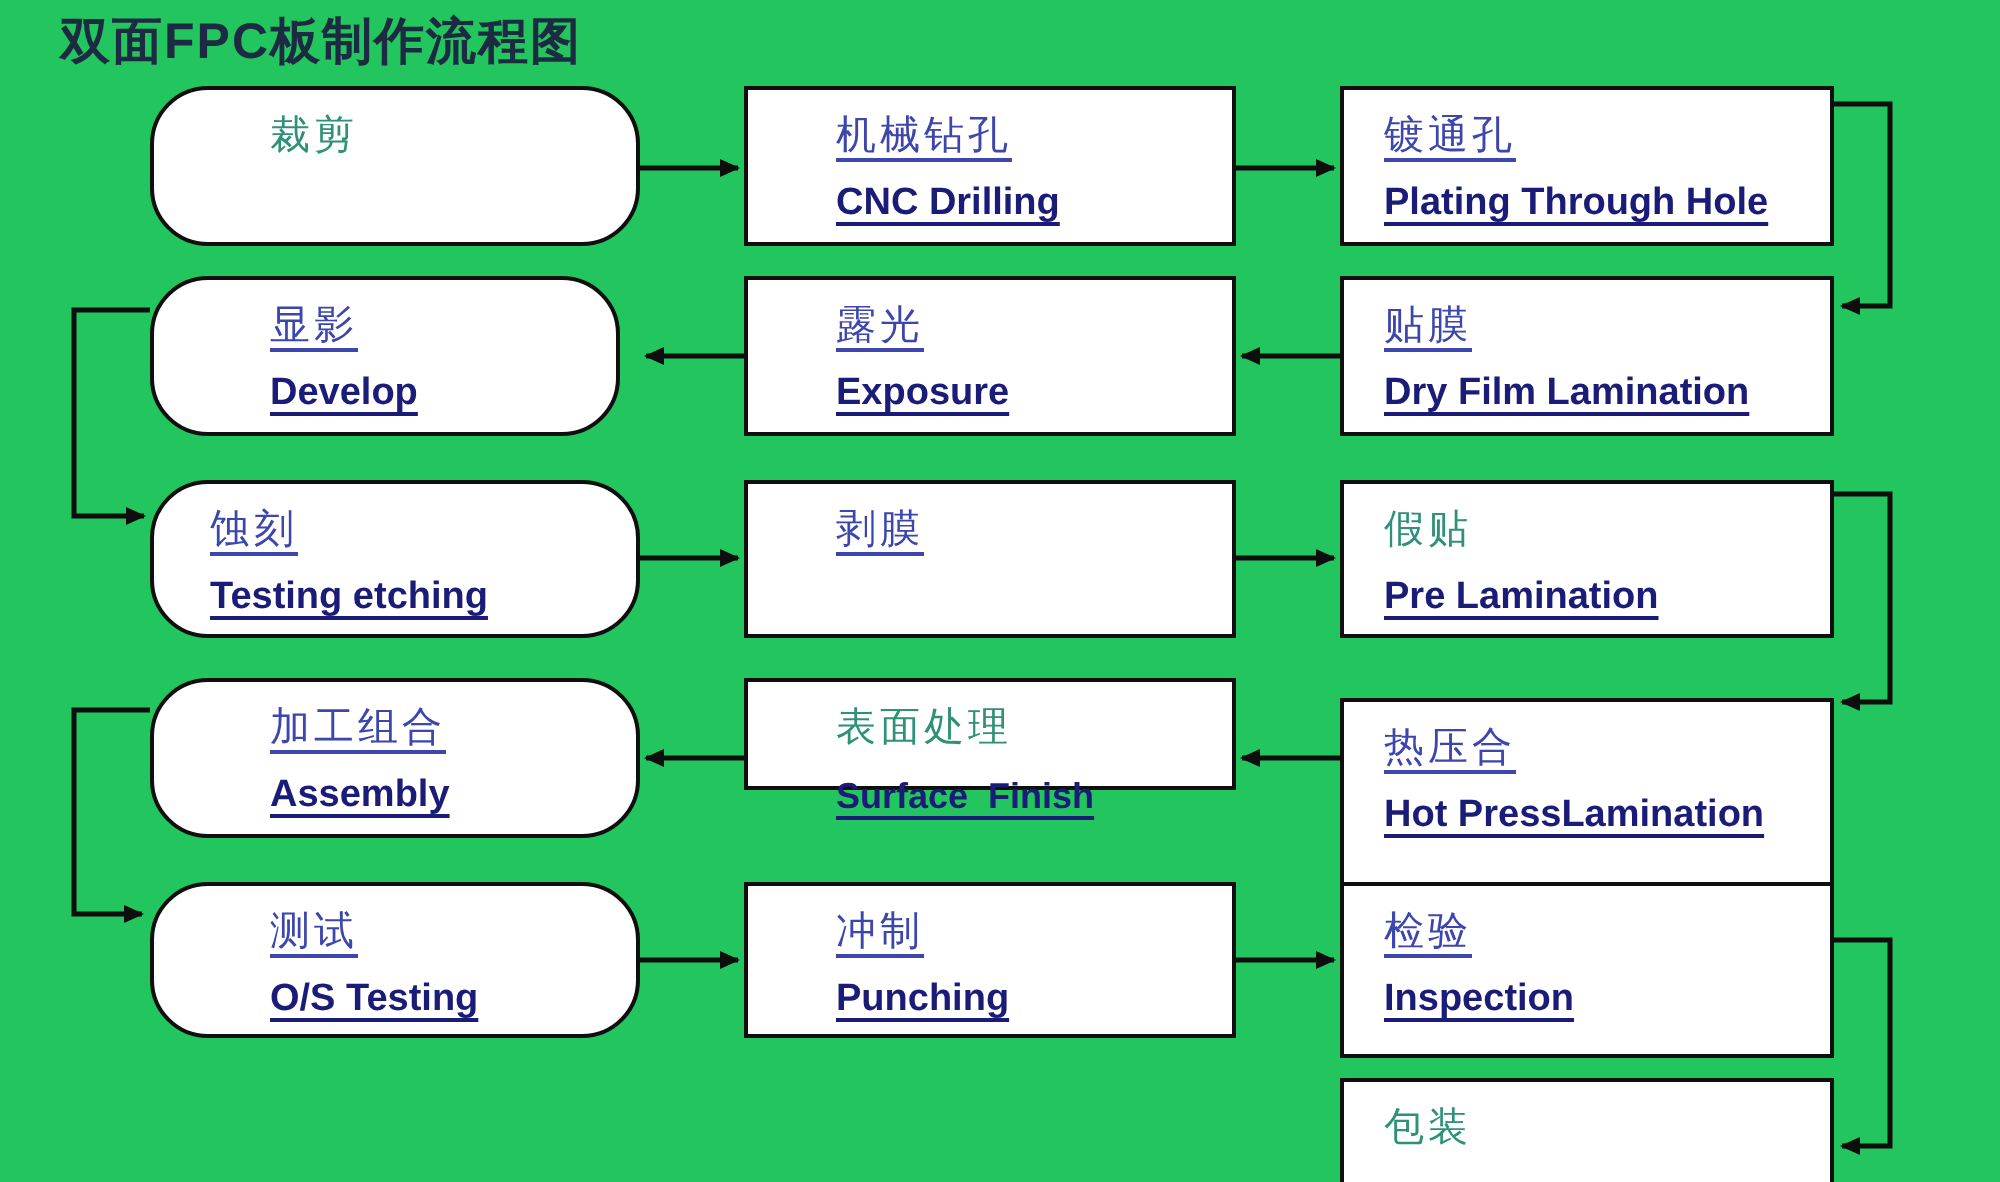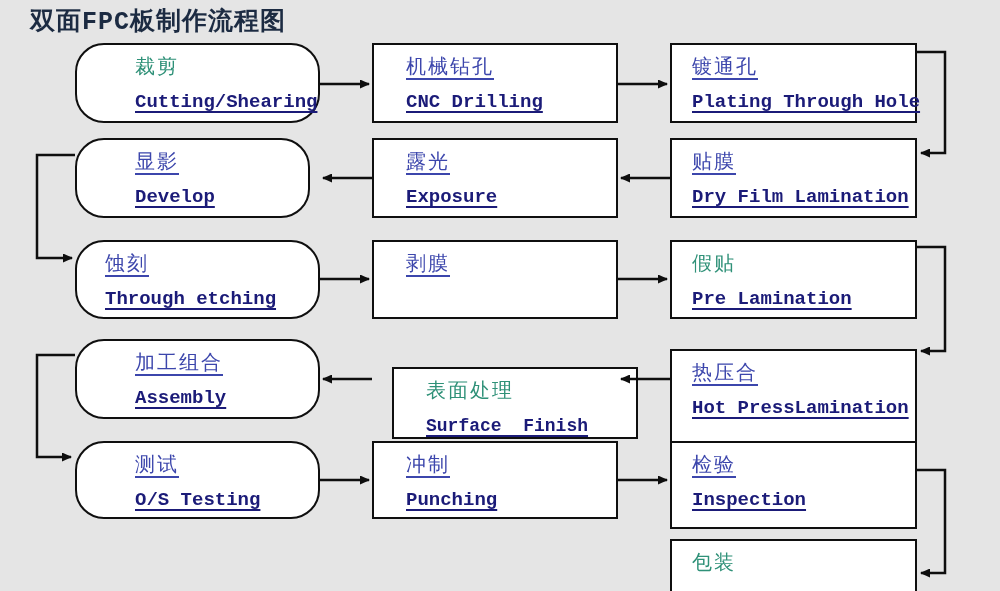--- a/index.html
+++ b/index.html
@@ -1,19 +1,19 @@
 <!DOCTYPE html>
 <html style="--title_color: #1c2b42; --blue_label: #3c46ac; --green_label: #2f9178; --english_label: #1b1b78; --line_color: #0e0e0e;"><head>
 <meta charset="utf-8">
 <style>
   html,body{margin:0;padding:0;background:#ffffff;}
   .canvas{
     position:relative;width:1000px;height:591px;overflow:hidden;
-    background:#e5e5e5;
-    font-family:Liberation Mono, monospace;
+    background:#22c55e;
+    font-family:Liberation Sans, sans-serif;
   }
   .page-title{
     position:absolute;left:30px;top:4px;
     font-size:25px;font-weight:bold;letter-spacing:1px;
     color:var(--title_color,#1c2b42);
   }
   .box{
     position:absolute;background:#ffffff;
     border:2.5px solid #0f0f0f;box-sizing:border-box;
   }
@@ -26,35 +26,34 @@
     text-decoration:underline;text-underline-offset:5px;text-decoration-thickness:1.5px;
   }
   .cn[data-tone="green"]{color:var(--green_label,#2f9178);}
   .box .en{
     font-size:19px;line-height:26px;margin-top:8px;font-weight:bold;
     color:var(--english_label,#1b1b78);
     text-decoration:underline;text-underline-offset:4px;text-decoration-thickness:2px;
     white-space:pre;
   }
   .c1{padding-left:58px;border-radius:29px;}
-  .c2{padding-left:32px;}
+  .c2{padding-left:44px;}
   .c3{padding-left:20px;}
   .wires{position:absolute;left:0;top:0;pointer-events:none;}
   .wires path{stroke:#0e0e0e;stroke-width:2.5;fill:none;}
 </style>
 </head>
 <body>
 
 <div class="canvas">
 
   <div class="page-title">双面FPC板制作流程图</div>
 
   <div class="box c1" style="left:75px;top:43px;width:245px;height:80px;">
     <div class="cn" data-tone="green">裁剪</div>
-    <div class="en">Cutting/Shearing</div>
   </div>
   <div class="box c2" style="left:372px;top:43px;width:246px;height:80px;">
     <div class="cn" data-tone="blue">机械钻孔</div>
     <div class="en">CNC Drilling</div>
   </div>
   <div class="box c3" style="left:670px;top:43px;width:247px;height:80px;">
     <div class="cn" data-tone="blue">镀通孔</div>
     <div class="en">Plating Through Hole</div>
   </div>
 
@@ -66,35 +65,35 @@
     <div class="cn" data-tone="blue">露光</div>
     <div class="en">Exposure</div>
   </div>
   <div class="box c3" style="left:670px;top:138px;width:247px;height:80px;">
     <div class="cn" data-tone="blue">贴膜</div>
     <div class="en">Dry Film Lamination</div>
   </div>
 
   <div class="box c1" style="left:75px;top:240px;width:245px;height:79px;padding-left:28px;">
     <div class="cn" data-tone="blue">蚀刻</div>
-    <div class="en">Through etching</div>
+    <div class="en">Testing etching</div>
   </div>
   <div class="box c2" style="left:372px;top:240px;width:246px;height:79px;">
     <div class="cn" data-tone="blue">剥膜</div>
   </div>
   <div class="box c3" style="left:670px;top:240px;width:247px;height:79px;">
     <div class="cn" data-tone="green">假贴</div>
     <div class="en">Pre Lamination</div>
   </div>
 
   <div class="box c1" style="left:75px;top:339px;width:245px;height:80px;">
     <div class="cn" data-tone="blue">加工组合</div>
     <div class="en">Assembly</div>
   </div>
-  <div class="box c2" style="left:392px;top:339px;width:246px;height:72px;margin-top:28px;">
+  <div class="box c2" style="left:372px;top:339px;width:246px;height:56px;">
     <div class="cn" data-tone="green">表面处理</div>
     <div class="en" style="font-size:18px;">Surface  Finish</div>
   </div>
   <div class="box c3" style="left:670px;top:349px;width:247px;height:100px;">
     <div class="cn" data-tone="blue">热压合</div>
     <div class="en">Hot PressLamination</div>
   </div>
 
   <div class="box c1" style="left:75px;top:441px;width:245px;height:78px;">
     <div class="cn" data-tone="blue">测试</div>

